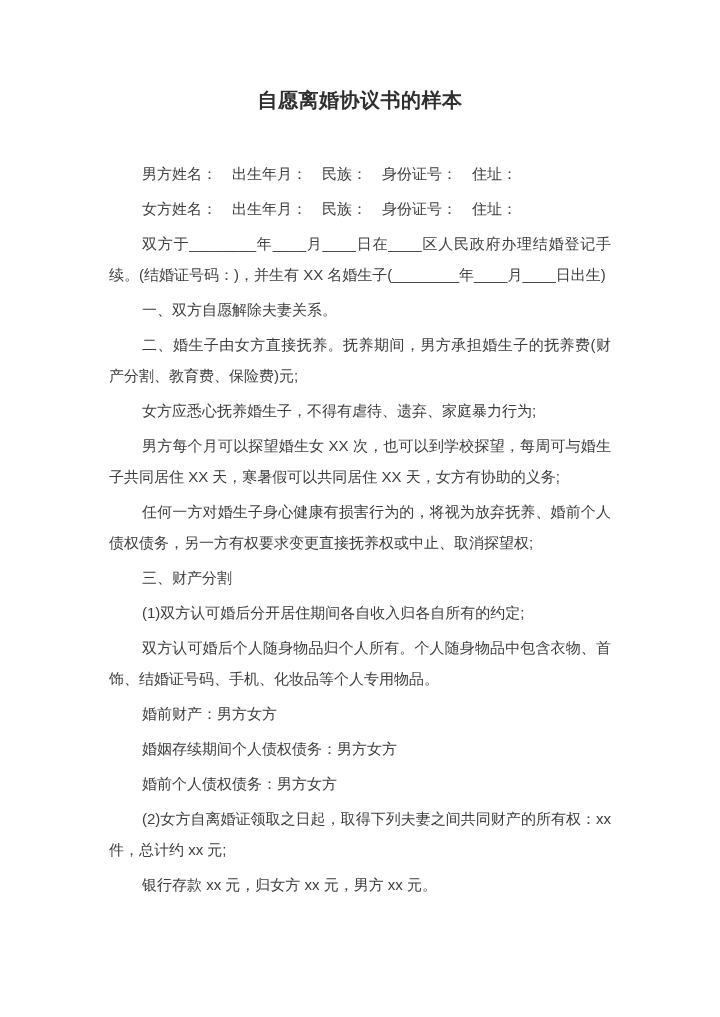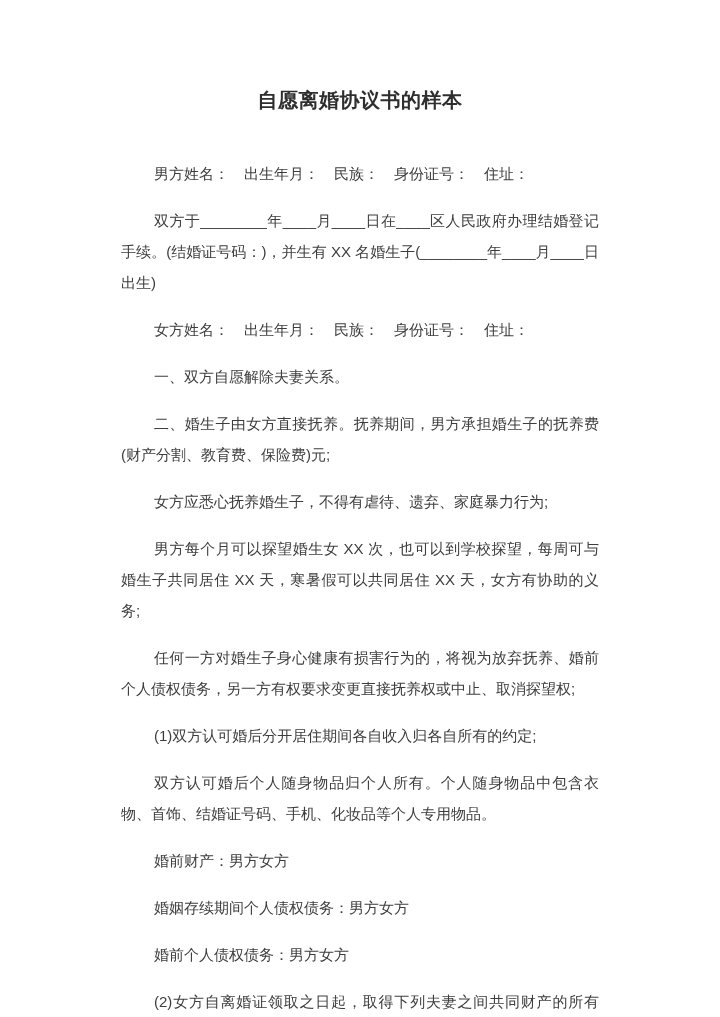--- a/index.html
+++ b/index.html
@@ -23,42 +23,43 @@
     margin:0 0 38px 0;
     font-family:"Liberation Serif","DejaVu Serif",serif;
     font-weight:700;
     font-size:20px;
     line-height:40px;
     text-align:center;
     color:var(--title-color);
     letter-spacing:0.5px;
   }
   .para{
-    margin:16px;
+    margin:4px;
     font-size:15px;
     line-height:31px;
     text-indent:33px;
     text-align:justify;
     word-break:break-all;
     color:var(--text-color);
   }
 </style>
 </head>
 <body>
 
 <div class="page">
   <h1 class="doc-title">自愿离婚协议书的样本</h1>
   <p class="para">男方姓名：　出生年月：　民族：　身份证号：　住址：</p>
+  <p class="para">女方姓名：　出生年月：　民族：　身份证号：　住址：</p>
   <p class="para">双方于________年____月____日在____区人民政府办理结婚登记手续。(结婚证号码：)，并生有 XX 名婚生子(________年____月____日出生)</p>
-  <p class="para">女方姓名：　出生年月：　民族：　身份证号：　住址：</p>
   <p class="para">一、双方自愿解除夫妻关系。</p>
   <p class="para">二、婚生子由女方直接抚养。抚养期间，男方承担婚生子的抚养费(财产分割、教育费、保险费)元;</p>
   <p class="para">女方应悉心抚养婚生子，不得有虐待、遗弃、家庭暴力行为;</p>
   <p class="para">男方每个月可以探望婚生女 XX 次，也可以到学校探望，每周可与婚生子共同居住 XX 天，寒暑假可以共同居住 XX 天，女方有协助的义务;</p>
   <p class="para">任何一方对婚生子身心健康有损害行为的，将视为放弃抚养、婚前个人债权债务，另一方有权要求变更直接抚养权或中止、取消探望权;</p>
+  <p class="para">三、财产分割</p>
   <p class="para">(1)双方认可婚后分开居住期间各自收入归各自所有的约定;</p>
   <p class="para">双方认可婚后个人随身物品归个人所有。个人随身物品中包含衣物、首饰、结婚证号码、手机、化妆品等个人专用物品。</p>
   <p class="para">婚前财产：男方女方</p>
   <p class="para">婚姻存续期间个人债权债务：男方女方</p>
   <p class="para">婚前个人债权债务：男方女方</p>
   <p class="para">(2)女方自离婚证领取之日起，取得下列夫妻之间共同财产的所有权：xx 件，总计约 xx 元;</p>
   <p class="para">银行存款 xx 元，归女方 xx 元，男方 xx 元。</p>
 </div>
 
 </body></html>

